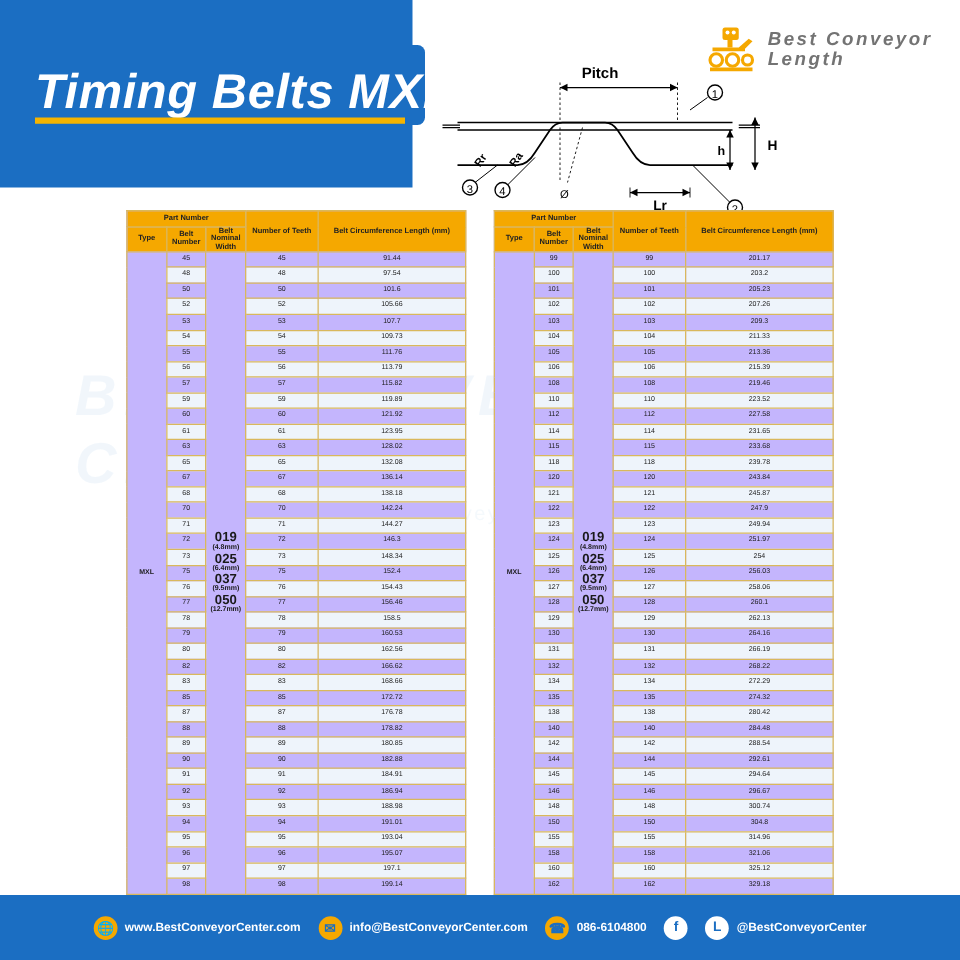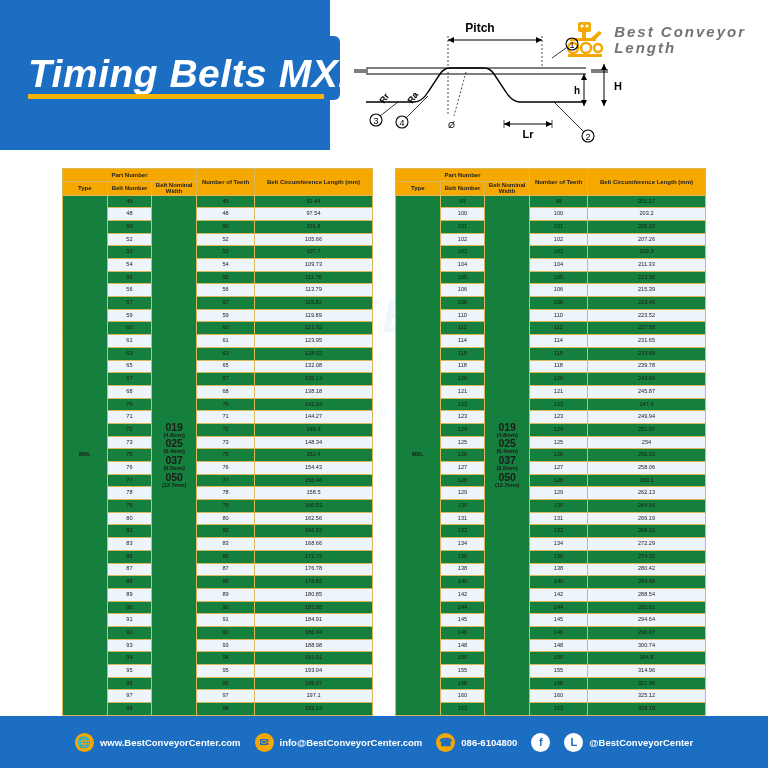--- a/index.html
+++ b/index.html
@@ -60,39 +60,39 @@
   .logo-mark { width: 44px; height: 44px; }
   .logo-text { line-height: 1.05; }
   .logo-line1, .logo-line2 {
     font-size: 15px; font-weight: bold; color: #737373;
     letter-spacing: 2px; font-style: italic;
   }
 
   
   .diagram {
     position: absolute;
-    left: 336px; top: 6px;
+    left: 336px; top: 36px;
     width: 300px; height: 140px;
   }
 
   
   .tables-wrap {
     position: absolute;
     left: 0; top: 168px;
     width: 768px; height: 548px;
     display: flex;
     justify-content: center;
     gap: 22px;
   }
   .tbl {
-    width: 311px;
+    width: 272px;
     border: 1px solid #c8a13a;
     border-collapse: collapse;
     table-layout: fixed;
-    background: #15803d;
+    background: #c4b5fd;
   }
   .tbl th, .tbl td {
     border: 1px solid #d9b85c;
     text-align: center;
     font-size: 5.6px;
     line-height: 1.05;
     padding: 0;
     height: 9.6px;
     color: #1a1a1a;
   }

